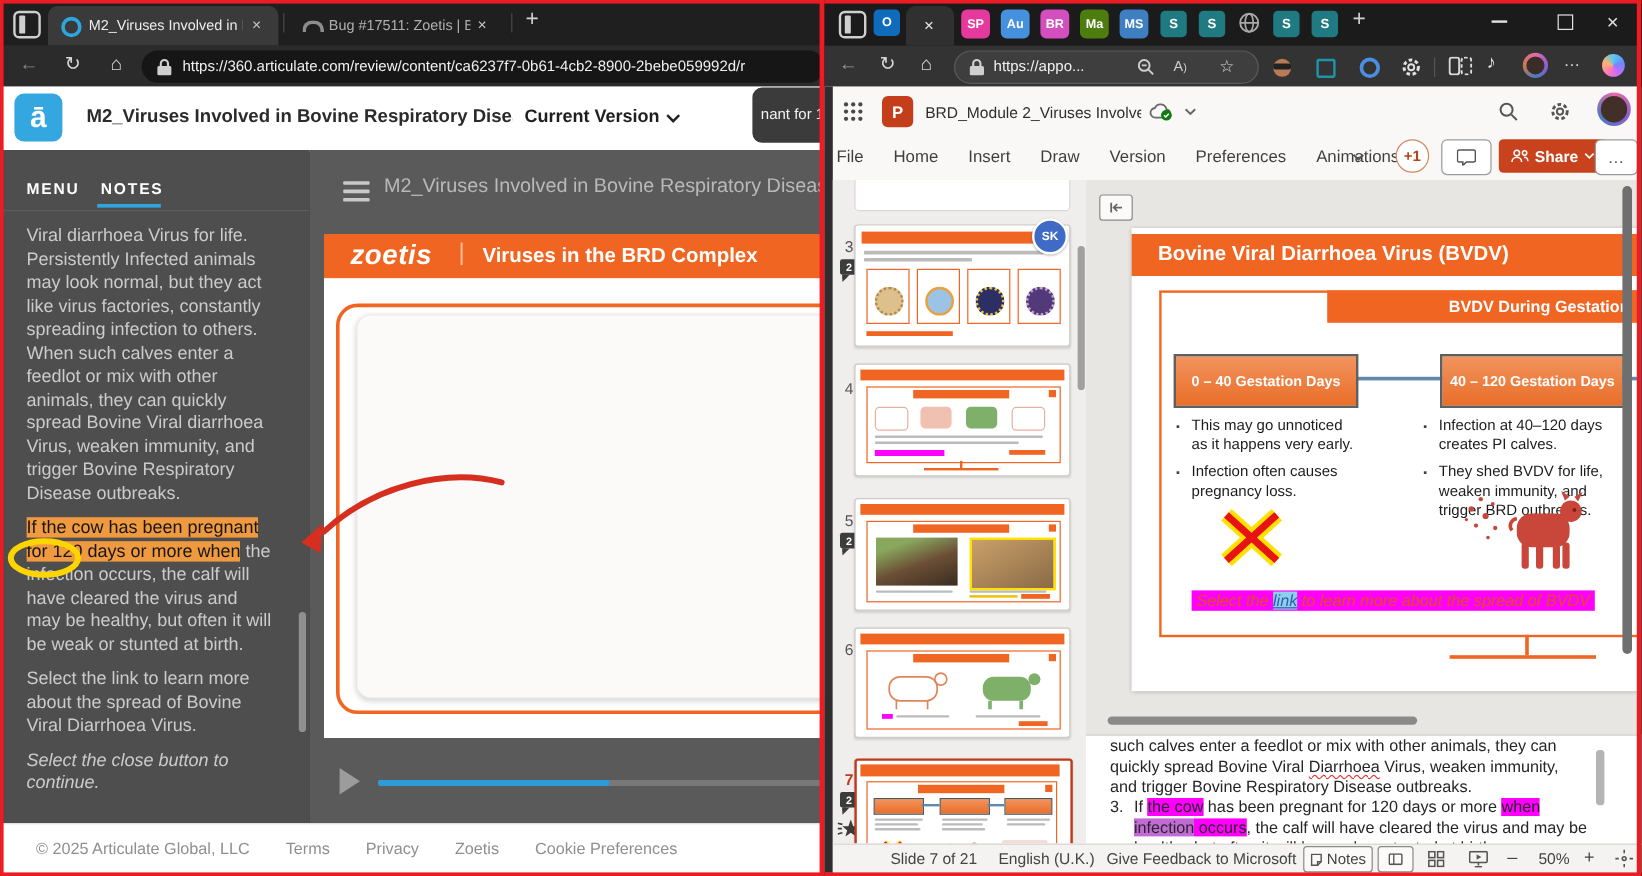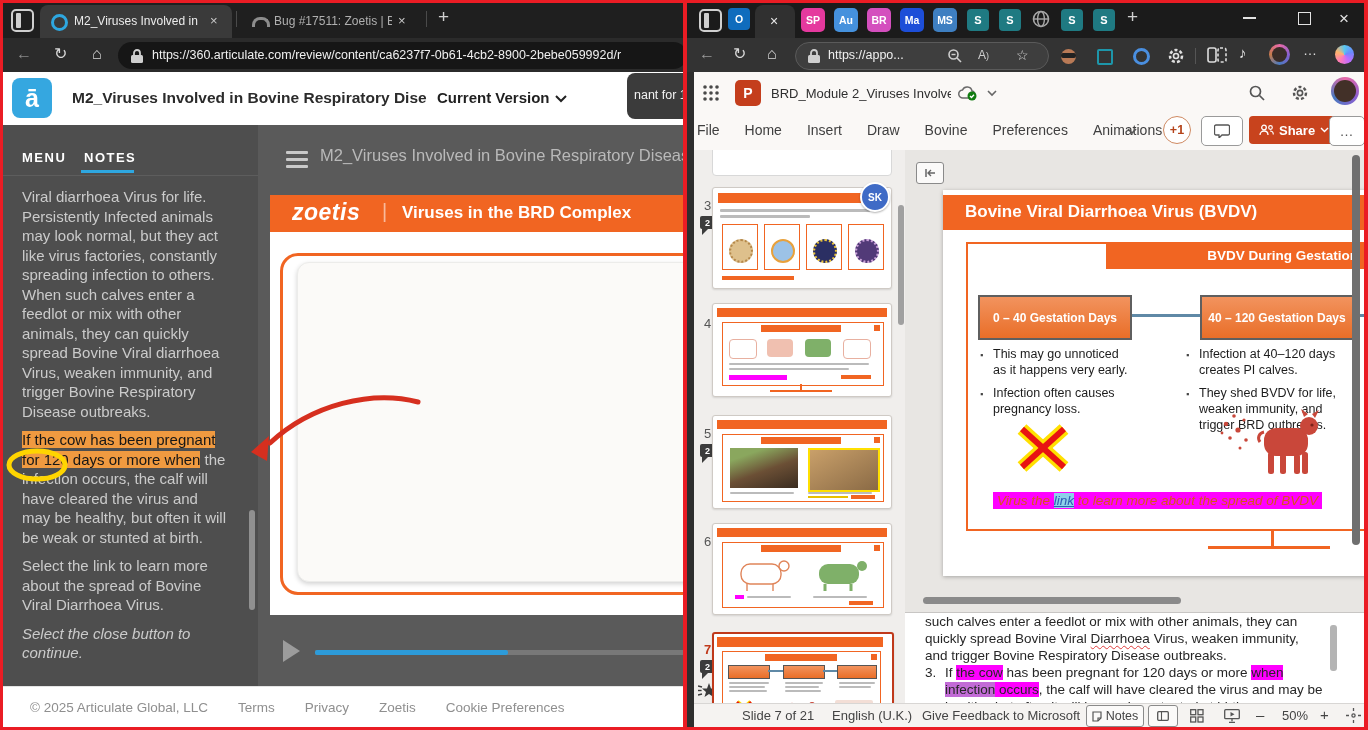--- a/index.html
+++ b/index.html
@@ -222,21 +222,21 @@
     <div class="a wsico" style="left:12px;top:9px;">
         <i></i>
       </div>
     <div class="a pintab" style="left:41px;top:8px;width:22px;height:22px;background:#0f6cbd;border-radius:4px;">O</div>
     <div class="a" style="left:68px;top:5px;width:40px;height:33px;background:#303030;border-radius:8px 8px 0 0;">
       <span class="a" style="left:15px;top:8px;color:#e8e8e8;font-size:14px;">×</span>
     </div>
     <div class="a pintab" style="left:114px;top:8px;background:#e5399e;">SP</div>
     <div class="a pintab" style="left:147px;top:8px;background:#4591dd;">Au</div>
     <div class="a pintab" style="left:180px;top:8px;background:#d44fbe;">BR</div>
-    <div class="a pintab" style="left:213px;top:8px;background:#1d4ed8;">Ma</div>
+    <div class="a pintab" style="left:213px;top:8px;background:#4d7c0f;">Ma</div>
     <div class="a pintab" style="left:246px;top:8px;background:#3e7fc1;">MS</div>
     <div class="a stile" style="left:280px;top:9px;">S</div>
     <div class="a stile" style="left:312px;top:9px;">S</div>
     <svg class="a" style="left:345px;top:10px;" width="18" height="18">
       <circle cx="9" cy="9" r="7.5" fill="none" stroke="#a8a8a8" stroke-width="1.6"></circle>
       <ellipse cx="9" cy="9" rx="3.4" ry="7.5" fill="none" stroke="#a8a8a8" stroke-width="1.4"></ellipse>
       <line x1="1.5" y1="9" x2="16.5" y2="9" stroke="#a8a8a8" stroke-width="1.4"></line>
     </svg>
     <div class="a stile" style="left:374px;top:9px;">S</div>
     <div class="a stile" style="left:406px;top:9px;">S</div>
@@ -322,21 +322,21 @@
       </svg>
     <div class="a" style="left:644px;top:5px;width:28px;height:28px;border-radius:50%;background:conic-gradient(#e86aa8,#8a5fd0,#4a7ac0,#e86aa8);">
         <div class="a" style="left:3px;top:3px;width:22px;height:22px;border-radius:50%;background:#423028;"></div>
       </div>
 
     <div class="a ribbon" style="left:10px;top:50px;">
       <span>File</span>
       <span>Home</span>
       <span>Insert</span>
       <span>Draw</span>
-      <span>Bovine</span>
+      <span>Version</span>
       <span>Preferences</span>
       <span>Animations</span>
     </div>
     <svg class="a" style="left:440px;top:56px;" width="10" height="7">
         <path d="M1 1l4 4 4-4" stroke="#555" stroke-width="1.6" fill="none"></path>
       </svg>
     <div class="a plus1" style="left:476px;top:44px;">+1</div>
     <div class="a cmtbtn" style="left:514px;top:44px;">
       <svg width="16" height="14">
           <path d="M2 1h12a1.5 1.5 0 011.5 1.5v7A1.5 1.5 0 0114 11H8l-3 3v-3H2A1.5 1.5 0 01.5 9.5v-7A1.5 1.5 0 012 1z" fill="none" stroke="#555" stroke-width="1.3"></path>
@@ -539,21 +539,21 @@
                 <polygon points="99,12 103,4 96,8"></polygon>
               <rect x="52" y="46" width="6" height="22" rx="2.5"></rect>
                 <rect x="64" y="48" width="6" height="20" rx="2.5"></rect>
               <rect x="78" y="48" width="6" height="20" rx="2.5"></rect>
                 <rect x="86" y="46" width="6" height="22" rx="2.5"></rect>
               <path d="M48 26c-5 1-7 6-4 10" fill="none" stroke="#c9473a" stroke-width="3"></path>
             </g>
             <circle cx="96" cy="19" r="1.6" fill="#7a2118"></circle>
           </svg>
           <div class="linkline a" style="left:25px;top:248px;">
-            <span>Virus the </span><span class="lk">link</span><span> to learn more about the spread of BVDV</span>
+            <span>Select the </span><span class="lk">link</span><span> to learn more about the spread of BVDV</span>
           </div>
         </div>
         <div class="a" style="left:328px;top:339px;width:2.5px;height:17px;background:#f16522;"></div>
         <div class="a" style="left:265px;top:356px;width:122px;height:2.5px;background:#f16522;"></div>
       </div>
 
       <div class="a" style="left:18px;top:447px;width:258px;height:7px;background:#8a8a8a;border-radius:3.5px;"></div>
       <div class="a" style="left:447px;top:5px;width:8px;height:390px;background:#6f6f6f;border-radius:4px;"></div>
     </div>
 

